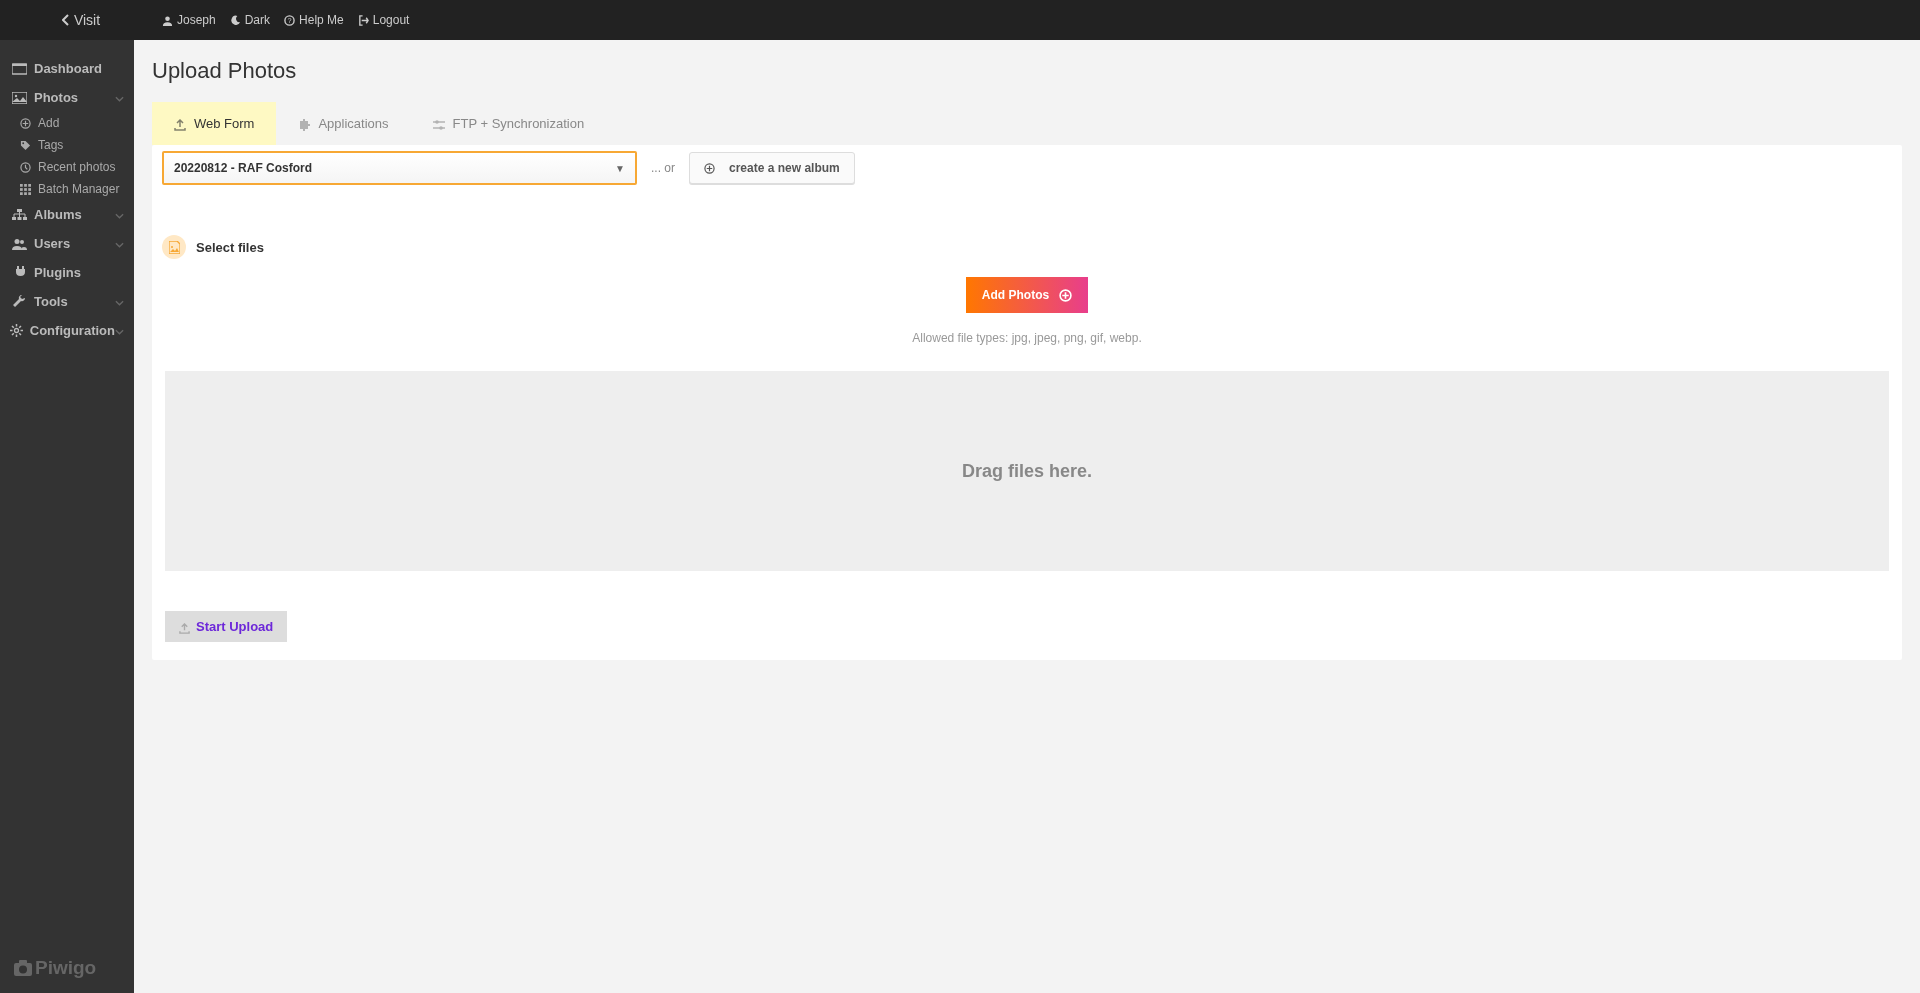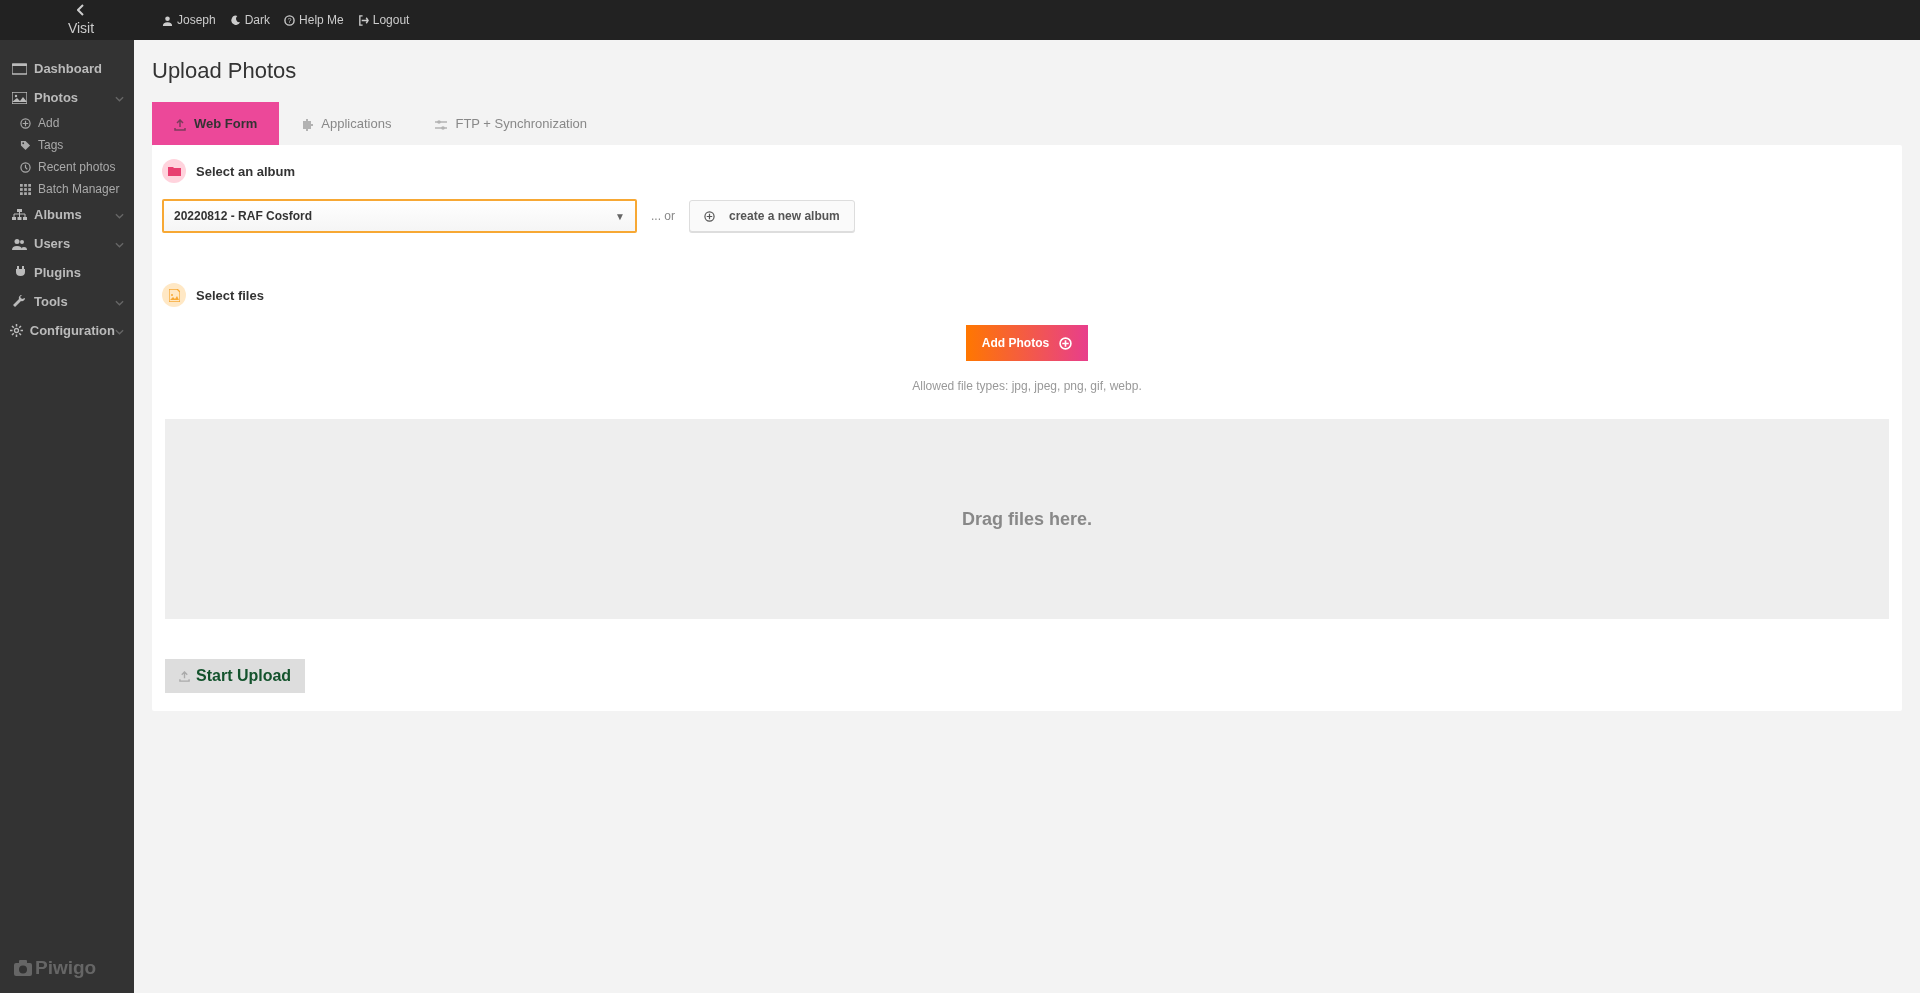--- a/index.html
+++ b/index.html
@@ -1,40 +1,40 @@
 <!DOCTYPE html>
 <html><head>
   <meta charset="utf-8">
   <style>
     * { margin: 0; padding: 0; box-sizing: border-box; }
     body { font-family: -apple-system, BlinkMacSystemFont, "Segoe UI", Arial, sans-serif; font-size: 13px; background: #f3f3f3; color: #333; }
     
     .topbar { background: #222; height: 40px; display: flex; align-items: center; color: #ccc; }
-    .visit-link { width: 162px; display: flex; align-items: center; justify-content: center; gap: 4px; color: #ccc; cursor: pointer; font-size: 14px; flex-direction: column; }
+    .visit-link { width: 162px; display: flex; align-items: center; justify-content: center; gap: 4px; color: #ccc; cursor: pointer; font-size: 14px; }
     .site-title { color: #eee; font-size: 15px; margin-left: 12px; flex: 1; }
     .topbar-right { display: flex; align-items: center; gap: 14px; padding-right: 16px; font-size: 12px; }
     .topbar-right .item { display: flex; align-items: center; gap: 4px; cursor: pointer; color: #ccc; }
     
     .layout { display: flex; height: calc(100vh - 40px); }
     .sidebar { width: 134px; background: #333; color: #aaa; display: flex; flex-direction: column; position: relative; }
     .sidebar-inner { flex: 1; padding-top: 14px; }
     .side-item { display: flex; align-items: center; padding: 7px 10px; cursor: pointer; font-size: 13px; font-weight: 600; color: #bbb; }
     .side-item .icon { width: 18px; display: inline-flex; justify-content: center; margin-right: 6px; }
     .side-item .chev { margin-left: auto; opacity: 0.5; }
     .side-sub { display: flex; align-items: center; padding: 4px 10px 4px 18px; cursor: pointer; font-size: 12px; color: #aaa; }
     .side-sub .icon { width: 14px; display: inline-flex; justify-content: center; margin-right: 6px; font-size: 11px; }
     .brand { padding: 14px; color: #666; font-size: 19px; font-weight: 600; display: flex; align-items: center; gap: 3px; text-align: center; }
     
     .main { flex: 1; padding: 18px 18px; overflow: auto; }
     .page-title { font-size: 22px; font-weight: 400; color: #333; margin-bottom: 18px; }
     
     .content-box { background: #fff; border-radius: 2px; }
     .tabs { display: flex; gap: 0; }
     .tab { padding: 14px 22px; font-size: 13px; color: #888; cursor: pointer; display: flex; align-items: center; gap: 8px; background: #f3f3f3; }
-    .tab.active { background: #ec4899; color: #333; font-weight: 700; }
+    .tab.active { background: #fef9c3; color: #333; font-weight: 400; }
     .tab .ticon { opacity: 0.6; }
     
     .panel { padding: 0 0 18px 0; }
     
     .section-head { display: flex; align-items: center; gap: 10px; padding: 14px 12px 10px 10px; }
     .badge { width: 24px; height: 24px; border-radius: 50%; display: inline-flex; align-items: center; justify-content: center; font-size: 12px; }
     .badge.pink { background: #ffd3dd; color: #e83f70; }
     .badge.orange { background: #ffe8c5; color: #f7a834; }
     .section-title { font-weight: 700; font-size: 13px; color: #333; }
     
@@ -45,21 +45,21 @@
     .or-text { color: #888; font-size: 12px; }
     .new-album-btn { border: 1px solid #ddd; background: #fafafa; padding: 8px 14px; border-radius: 3px; font-size: 12px; font-weight: 700; color: #555; cursor: pointer; display: flex; align-items: center; gap: 14px; box-shadow: 0 1px 0 #ddd; }
     
     .add-row { display: flex; align-items: center; gap: 18px; padding: 8px 13px; flex-direction: column; }
     .add-btn { background: linear-gradient(90deg, #ff7700, #e83e8c); color: #fff; border: none; padding: 11px 16px; font-size: 12px; font-weight: 700; cursor: pointer; display: flex; align-items: center; gap: 10px; }
     .hint { color: #999; font-size: 12px; }
     
     .dropzone { margin: 18px 13px 0 13px; background: #eee; height: 200px; display: flex; align-items: center; justify-content: center; color: #888; font-size: 18px; font-weight: 700; }
     
     .start-row { padding: 40px 13px 0 13px; }
-    .start-btn { background: #ddd; color: #14532d; border: none; padding: 8px 14px; font-size: 16px; font-weight: 600; cursor: not-allowed; display: inline-flex; align-items: center; gap: 6px; }
+    .start-btn { background: #ddd; color: #6d28d9; border: none; padding: 8px 14px; font-size: 13px; font-weight: 600; cursor: not-allowed; display: inline-flex; align-items: flex-end; gap: 6px; }
     
     svg { display: inline-block; vertical-align: middle; }
   </style>
 </head>
 <body>
 
 <div class="topbar">
   <div class="visit-link">
     <svg width="8" height="12" viewBox="0 0 8 12">
         <path d="M6 1 L1 6 L6 11" stroke="#ccc" stroke-width="2" fill="none"></path>
@@ -256,28 +256,20 @@
               <path d="M0 3 H12 M0 9 H12" stroke="#888" stroke-width="1.5"></path>
               <circle cx="4" cy="3" r="1.8" fill="#888"></circle>
               <circle cx="8" cy="9" r="1.8" fill="#888"></circle>
             </svg></span>
         <span>FTP + Synchronization</span>
       </div>
     </div>
 
     <div class="content-box">
       <div class="panel">
-        <div class="section-head">
-          <span class="badge pink">
-              <svg width="13" height="11" viewBox="0 0 13 11">
-                <path d="M0 1 H5 L6 2 H13 V10 H0 Z M0 2 H13" fill="#e83f70"></path>
-              </svg>
-            </span>
-          <span class="section-title">Select an album</span>
-        </div>
         <div class="album-row">
           <div class="album-select">
             <span class="sel-text">20220812 - RAF Cosford</span>
             <span class="caret">▼</span>
           </div>
           <span class="or-text">... or</span>
           <button class="new-album-btn">
             <svg width="11" height="11" viewBox="0 0 12 12">
                 <circle cx="6" cy="6" r="5" fill="none" stroke="#555" stroke-width="1.3"></circle>
                 <path d="M6 3 V9 M3 6 H9" stroke="#555" stroke-width="1.3"></path>

